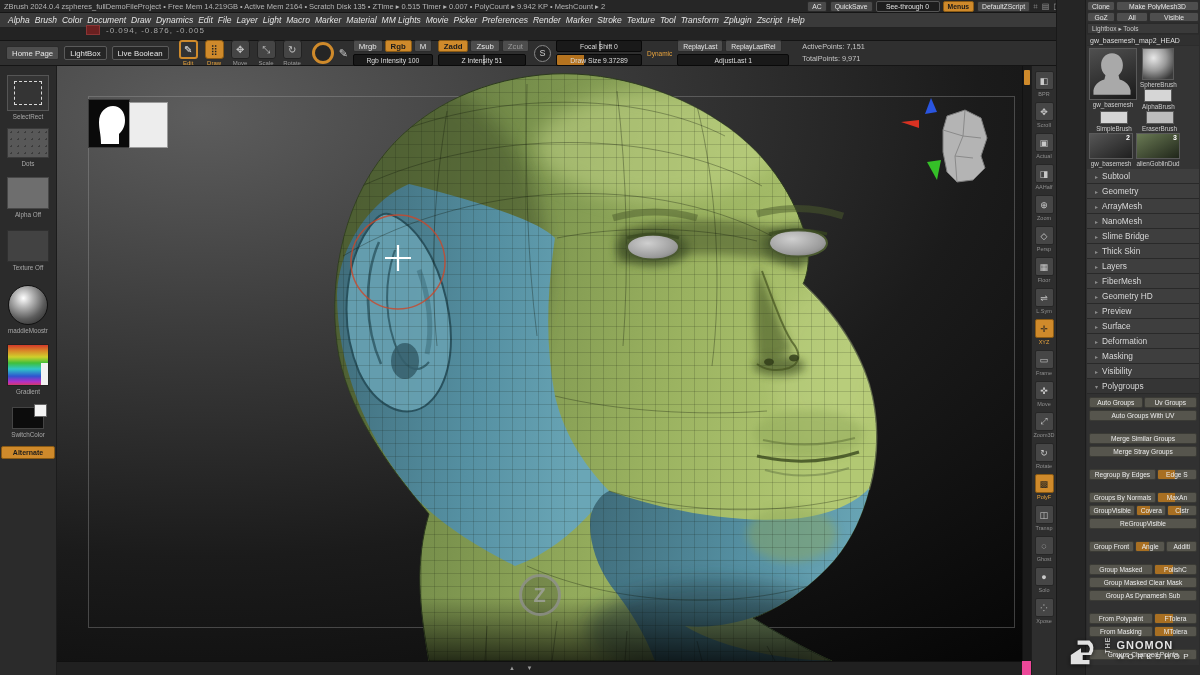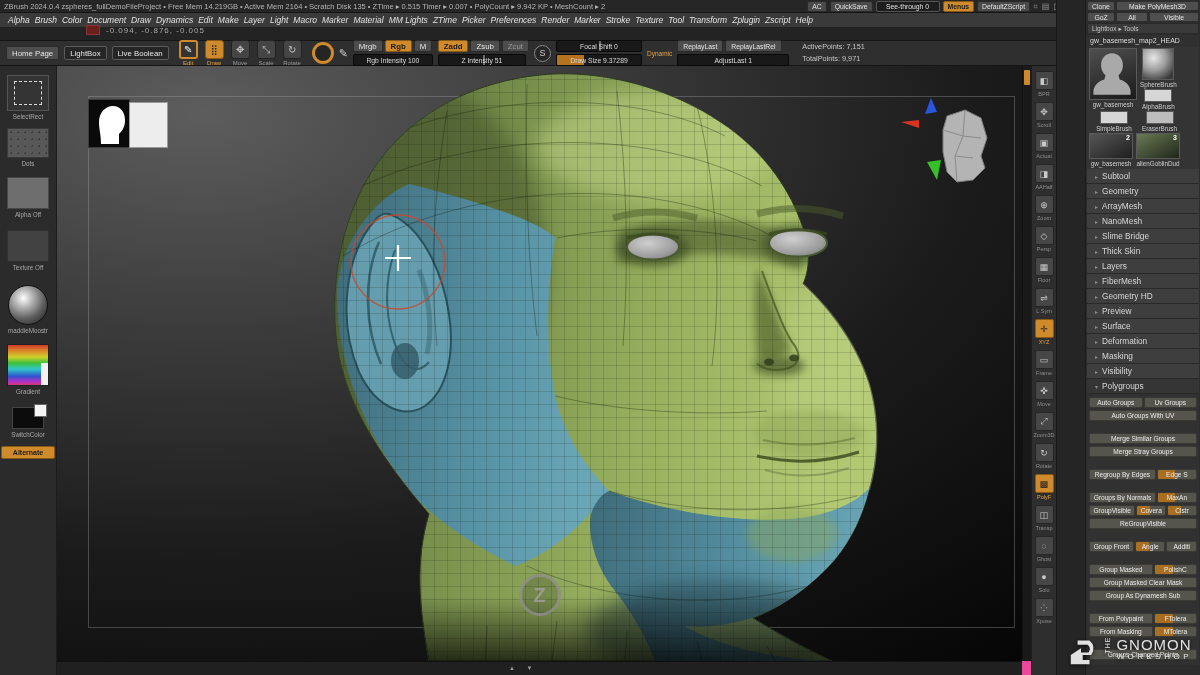--- a/index.html
+++ b/index.html
@@ -129,21 +129,21 @@
   #pgwrap{background:#313131;padding:3px 2px;}
   .pgrow{display:flex;gap:1px;margin-bottom:2px;}
   .pgb{flex:1;height:11px;background:#56554d;border:1px solid #3a3a35;border-radius:2px;font-size:6.6px;color:#ececec;
     display:flex;align-items:center;justify-content:center;overflow:hidden;white-space:nowrap;box-sizing:border-box;}
   .pgb.sl{background:linear-gradient(to right,#a86f22 45%,#56554d 45%);}
   .gap{height:10px;}
   
   #gnomon{position:absolute;right:8px;bottom:6px;display:flex;align-items:center;gap:5px;z-index:60;color:#f2f2f2;
     opacity:.92;filter:drop-shadow(0 1px 2px rgba(0,0,0,.7));}
   #gnomon .the{transform:rotate(-90deg);font-size:7px;letter-spacing:1px;width:8px;}
-  #gnomon .gname{font-size:15px;font-weight:normal;letter-spacing:1px;line-height:14px;}
+  #gnomon .gname{font-size:11px;font-weight:bold;letter-spacing:1px;line-height:14px;}
   #gnomon .gsub{font-size:8px;letter-spacing:3.5px;}
 </style>
 </head>
 <body>
 
 <div id="app">
 
   <div id="titlebar">
     <div class="tt">ZBrush 2024.0.4   zspheres_fullDemoFileProject      •  Free Mem 14.219GB   •  Active Mem 2164   •  Scratch Disk 135  •   ZTime ▸ 0.515   Timer ▸ 0.007   •  PolyCount ▸ 9.942 KP   •  MeshCount ▸ 2</div>
     <div class="tbtn">AC</div>
@@ -163,28 +163,28 @@
 
   <div id="menubar">
 
   <span class="mi">Alpha</span>
       <span class="mi">Brush</span>
       <span class="mi">Color</span>
       <span class="mi">Document</span>
       <span class="mi">Draw</span>
       <span class="mi">Dynamics</span>
       <span class="mi">Edit</span>
-      <span class="mi">Make</span>
+      <span class="mi">File</span>
       <span class="mi">Layer</span>
       <span class="mi">Light</span>
       <span class="mi">Macro</span>
       <span class="mi">Marker</span>
       <span class="mi">Material</span>
       <span class="mi">MM Lights</span>
-      <span class="mi">ZTime</span>
+      <span class="mi">Movie</span>
       <span class="mi">Picker</span>
       <span class="mi">Preferences</span>
       <span class="mi">Render</span>
       <span class="mi">Marker</span>
       <span class="mi">Stroke</span>
       <span class="mi">Texture</span>
       <span class="mi">Tool</span>
       <span class="mi">Transform</span>
       <span class="mi">Zplugin</span>
       <span class="mi">Zscript</span>

